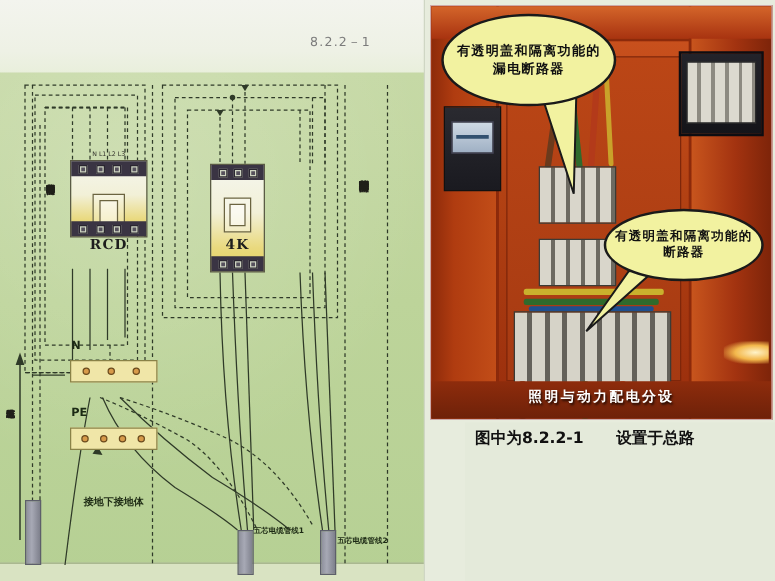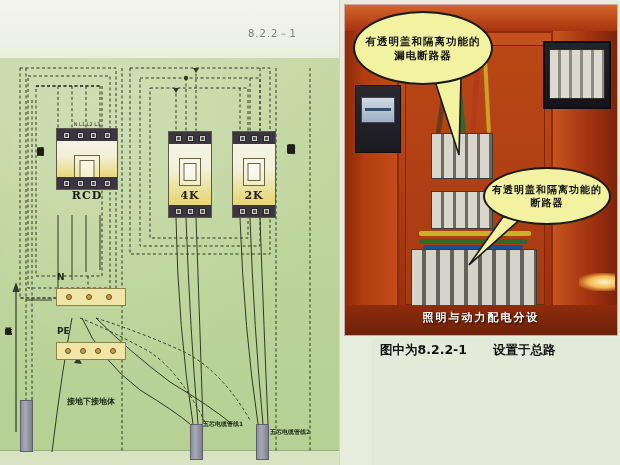--- a/index.html
+++ b/index.html
@@ -473,48 +473,20 @@
           </span>
         <span class="term">
             <i></i>
           </span>
         <span class="term">
             <i></i>
           </span>
       </div>
     </div>
 
-    <div class="device" id="dev-2k" style="left:232px; top:131px; width:44px; height:87px;">
-      <div class="term-bar top">
-        <span class="term">
-            <i></i>
-          </span>
-        <span class="term">
-            <i></i>
-          </span>
-        <span class="term">
-            <i></i>
-          </span>
-      </div>
-      <div class="dev-window" style="top:26px; width:22px; height:28px;">
-        <div class="inner" style="width:13px; height:18px;"></div>
-      </div>
-      <div class="dev-label" style="top:57px;">2K</div>
-      <div class="term-bar bottom">
-        <span class="term">
-            <i></i>
-          </span>
-        <span class="term">
-            <i></i>
-          </span>
-        <span class="term">
-            <i></i>
-          </span>
-      </div>
-    </div>
 
     <div class="vtext small" style="left:36px; top:142px; height:78px;">有透明盖和隔离功能的断路器</div>
     <div class="vtext" style="left:286px; top:138px; height:86px;">有透明盖和隔离功能的断路器</div>
 
     <div class="bus-label" style="left:57px; top:272px;">N</div>
     <div class="busbar" id="n-bar" style="left:56px; top:288px; width:70px; height:18px;">
       <span class="hole" style="left:9px; top:5px;"></span>
       <span class="hole" style="left:29px; top:5px;"></span>
       <span class="hole" style="left:49px; top:5px;"></span>
     </div>

